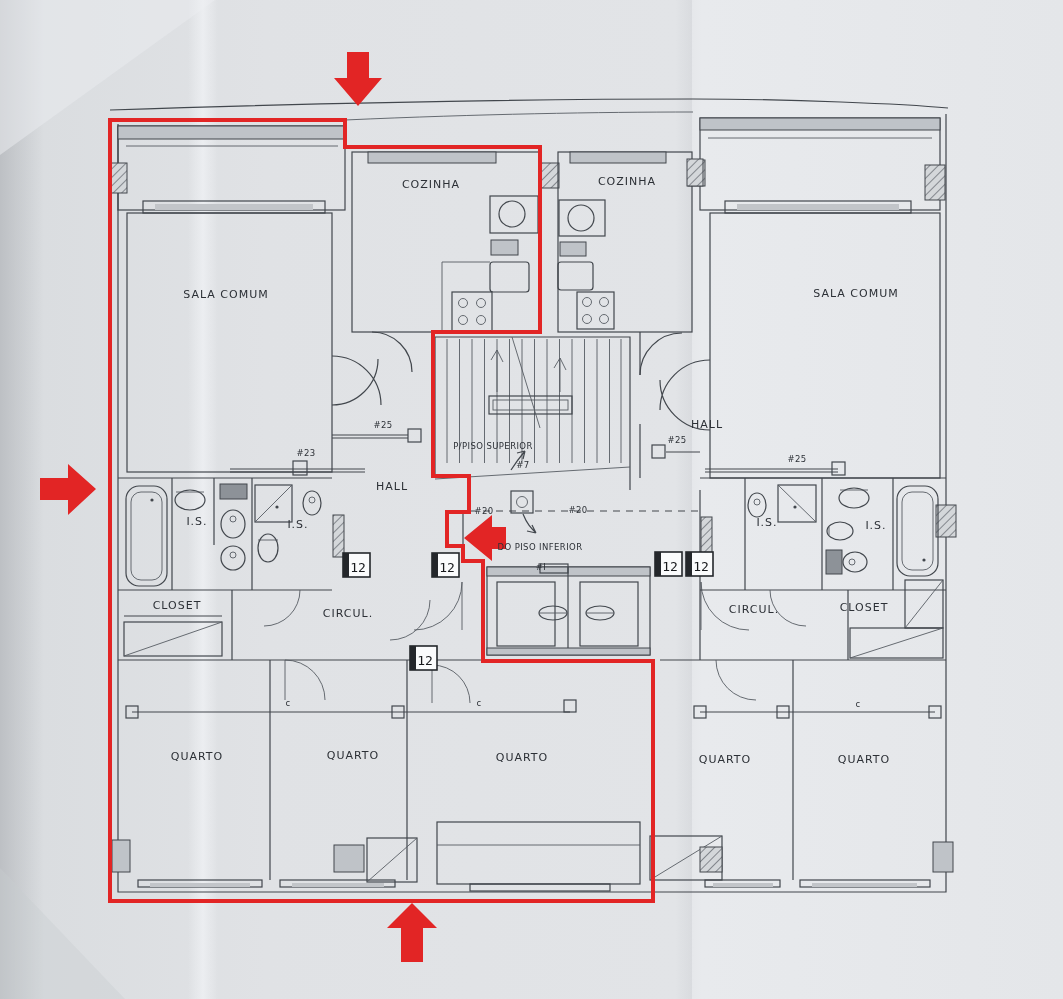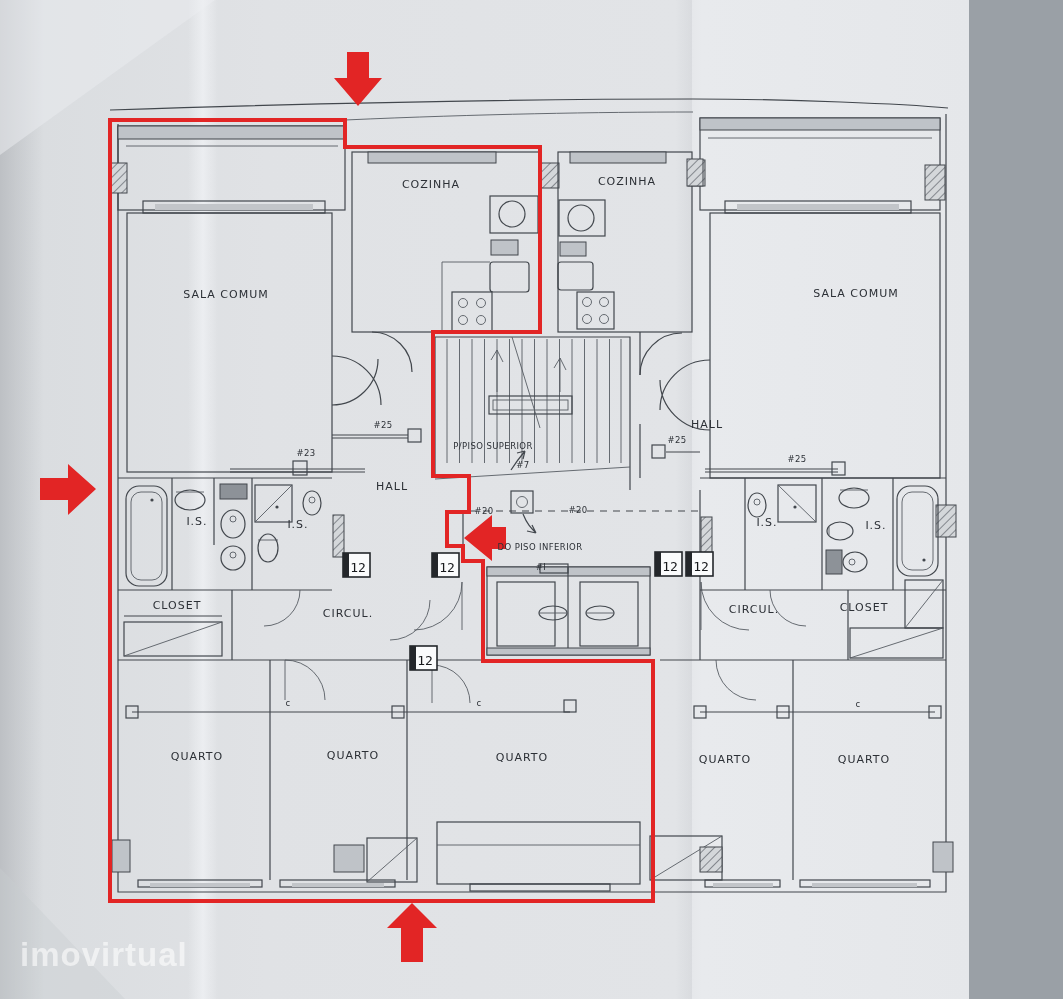--- a/index.html
+++ b/index.html
@@ -1,17 +1,17 @@
 <!DOCTYPE html>
 <html><head>
 <meta charset="utf-8">
 <style>
   html,body{margin:0;padding:0;background:#9aa0a6;}
   #stage{
-    position:relative;width:969px;height:999px;overflow:hidden;
+    position:relative;width:1063px;height:999px;overflow:hidden;
     font-family:"DejaVu Sans",sans-serif;
   }
   #stage svg{position:absolute;left:0;top:0;}
   .plan{stroke:#42474d;stroke-width:1.2;fill:none;}
   .plan-thin{stroke:#575c63;stroke-width:0.9;fill:none;}
   .grayfill{fill:#bfc3c8;stroke:#42474d;stroke-width:1;}
   .darkfill{fill:#8d9298;stroke:#42474d;stroke-width:1;}
   .room-label{fill:#2c3036;font-size:11px;letter-spacing:1px;text-anchor:middle;
     font-family:"DejaVu Sans",sans-serif;}
   .anno-label{fill:#2c3036;font-size:8.5px;letter-spacing:0.4px;text-anchor:middle;
@@ -368,14 +368,13 @@
           <text x="701" y="570.5" class="badge-text">12</text>
         </g>
         <g>
           <rect x="410" y="646" width="27" height="24" fill="#fafbfc" stroke="#24272b" stroke-width="1.6"></rect>
           <rect x="410" y="646" width="6" height="24" fill="#24272b"></rect>
           <text x="425" y="664.5" class="badge-text">12</text>
         </g>
       </g>
 </svg>
 
-<div id="watermark">imovirtual</div>
 </div>
 
 </body></html>

